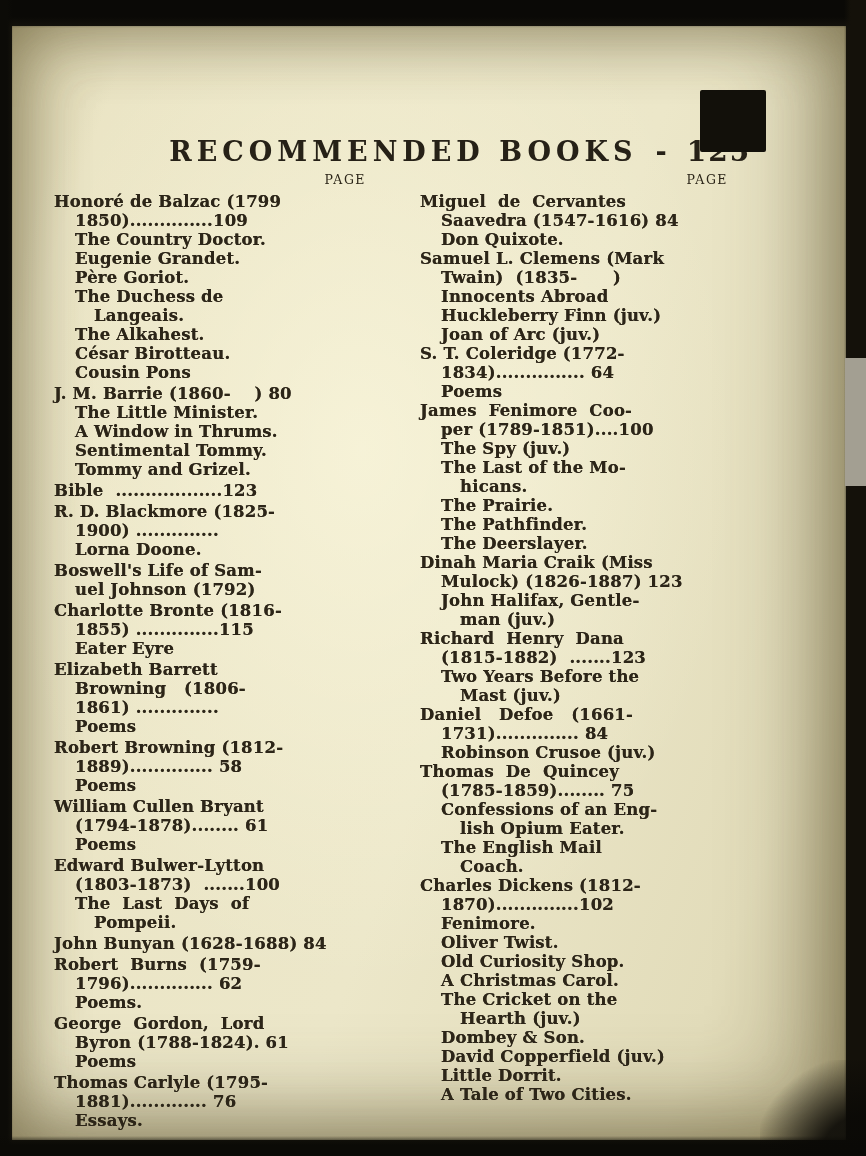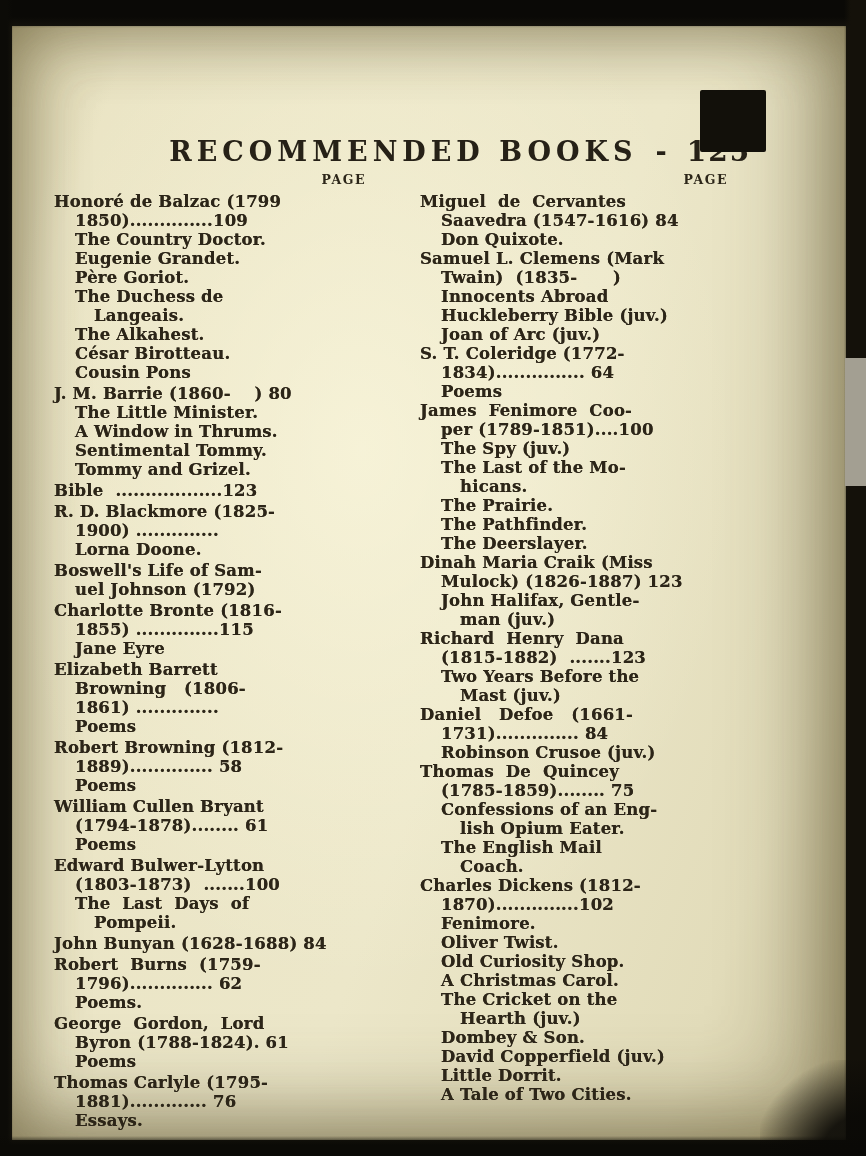--- a/index.html
+++ b/index.html
@@ -38,21 +38,21 @@
 
   
   .columns{
     position:absolute;left:42px;top:146px;width:726px;
     display:flex;gap:16px;
   }
   .column{min-width:0;}
   .col-left{flex:0 0 350px;}
   .col-right{flex:1 1 auto;}
   .page-label{
-    font-size:12.5px;font-weight:700;letter-spacing:1.5px;
+    font-size:12.5px;font-weight:400;letter-spacing:1.5px;
     text-align:right;margin-bottom:5px;color:#2c2619;
   }
   .col-left .page-label{padding-right:38px;}
   .col-right .page-label{padding-right:52px;}
   .entry{margin-top:2px;}
   .col-right .entry{margin-top:0;}
   .col-right .entry:first-of-type{margin-top:2px;}
   .line{
     font-size:16.5px;line-height:19px;font-weight:700;
     white-space:pre;letter-spacing:.2px;color:#2c2518;
@@ -100,21 +100,21 @@
             <div class="line i1">1900) ..............</div>
             <div class="line i1">Lorna Doone.</div>
           </div>
           <div class="entry">
             <div class="line i0">Boswell's Life of Sam-</div>
             <div class="line i1">uel Johnson (1792)</div>
           </div>
           <div class="entry">
             <div class="line i0">Charlotte Bronte (1816-</div>
             <div class="line i1">1855) ..............115</div>
-            <div class="line i1">Jane Eyre</div>
+            <div class="line i1">Eater Eyre</div>
           </div>
           <div class="entry">
             <div class="line i0">Elizabeth Barrett</div>
             <div class="line i1">Browning   (1806-</div>
             <div class="line i1">1861) ..............</div>
             <div class="line i1">Poems</div>
           </div>
           <div class="entry">
             <div class="line i0">Robert Browning (1812-</div>
             <div class="line i1">1889).............. 58</div>
@@ -154,21 +154,21 @@
           <div class="page-label">PAGE</div>
           <div class="entry">
             <div class="line i0">Miguel  de  Cervantes</div>
             <div class="line i1">Saavedra (1547-1616) 84</div>
             <div class="line i1">Don Quixote.</div>
           </div>
           <div class="entry">
             <div class="line i0">Samuel L. Clemens (Mark</div>
             <div class="line i1">Twain)  (1835-      )</div>
             <div class="line i1">Innocents Abroad</div>
-            <div class="line i1">Huckleberry Bible (juv.)</div>
+            <div class="line i1">Huckleberry Finn (juv.)</div>
             <div class="line i1">Joan of Arc (juv.)</div>
           </div>
           <div class="entry">
             <div class="line i0">S. T. Coleridge (1772-</div>
             <div class="line i1">1834)............... 64</div>
             <div class="line i1">Poems</div>
           </div>
           <div class="entry">
             <div class="line i0">James  Fenimore  Coo-</div>
             <div class="line i1">per (1789-1851)....100</div>

